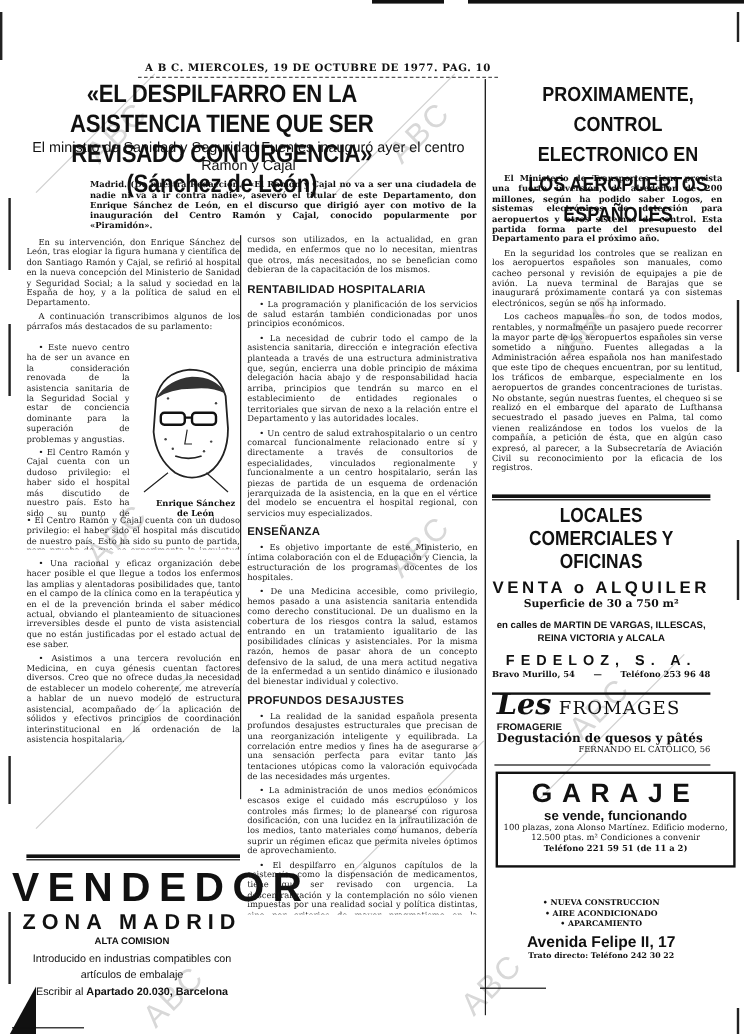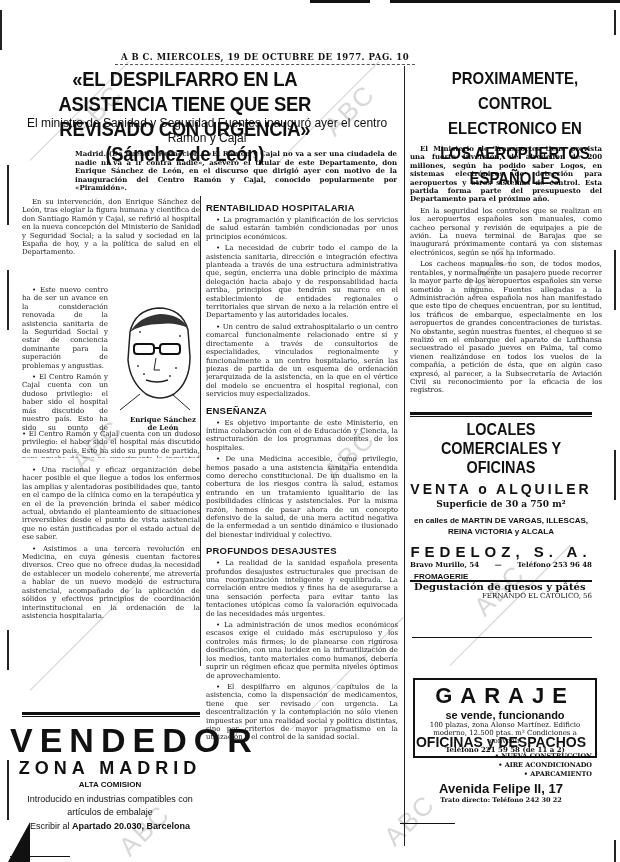--- a/index.html
+++ b/index.html
@@ -34,39 +34,39 @@
   .r-col { position: absolute; left: 410px; width: 192px; font-size: 7px; line-height: 8.4px; text-align: justify; }
   .r-col p { margin-bottom: 3px; text-indent: 10px; }
 
   .ad { position: absolute; text-align: center; font-family: "Liberation Sans", sans-serif; }
   .double-rule { position: absolute; height: 5px; border-top: 3px solid #111; border-bottom: 1px solid #111; }
 
   .ad-locales .t1 { font-size: 17px; font-weight: bold; line-height: 19px; transform: scaleX(0.85); }
   .ad-locales .t2 { font-size: 14px; font-weight: bold; letter-spacing: 3px; margin-top: 4px; }
   .ad-locales .t3 { font-family: "DejaVu Serif", serif; font-size: 9px; font-weight: bold; margin-top: 2px; }
   .ad-locales .t4 { font-size: 8px; font-weight: bold; margin-top: 6px; line-height: 11px; }
-  .ad-locales .t5 { font-size: 15px; font-weight: bold; letter-spacing: 5px; margin-top: 6px; text-align: center; }
+  .ad-locales .t5 { font-size: 12px; font-weight: bold; letter-spacing: 5px; margin-top: 6px; text-align: center; }
   .ad-locales .t6 { font-family: "DejaVu Serif", serif; font-size: 7px; font-weight: bold; display: flex; justify-content: space-between; border-bottom: 2px solid #111; padding-bottom: 11px; }
 
   .ad-fromages .logo { display: flex; align-items: baseline; gap: 6px; }
   .ad-fromages .script { font-family: "DejaVu Serif", serif; font-style: italic; font-size: 24px; font-weight: bold; }
   .ad-fromages .brand { font-family: "DejaVu Serif", serif; font-size: 15px; letter-spacing: 1px; }
   .ad-fromages .sub1 { font-size: 8px; font-weight: bold; text-align: left; }
   .ad-fromages .sub2 { font-family: "DejaVu Serif", serif; font-size: 10px; font-weight: bold; text-align: left; }
   .ad-fromages .sub3 { font-family: "DejaVu Serif", serif; font-size: 7px; text-align: right; }
 
   .ad-garaje { border: 2px solid #111; padding: 3px 4px; }
   .ad-garaje .t1 { font-size: 22px; font-weight: bold; letter-spacing: 8px; }
   .ad-garaje .t2 { font-size: 11px; font-weight: bold; }
   .ad-garaje .t3 { font-family: "DejaVu Serif", serif; font-size: 7px; line-height: 8px; }
   .ad-garaje .t4 { font-family: "DejaVu Serif", serif; font-size: 7px; font-weight: bold; }
 
   .ad-venta .t1 { font-size: 13px; font-weight: bold; letter-spacing: 1px; }
   .ad-venta .t2 { font-size: 14px; font-weight: bold; }
-  .ad-venta ul { list-style: none; text-align: right; font-family: "DejaVu Serif", serif; font-size: 6.5px; font-weight: bold; line-height: 9px; margin-top: 2px; }
+  .ad-venta ul { list-style: none; text-align: center; font-family: "DejaVu Serif", serif; font-size: 6.5px; font-weight: bold; line-height: 9px; margin-top: 14px; }
   .ad-venta ul li::before { content: "• "; }
   .ad-venta .t3 { font-size: 13px; font-weight: bold; margin-top: 2px; }
   .ad-venta .t4 { font-family: "DejaVu Serif", serif; font-size: 6.5px; font-weight: bold; }
 
   .ad-vendedor .t1 { font-size: 34px; font-weight: bold; letter-spacing: 7px; line-height: 36px; }
   .ad-vendedor .t2 { font-size: 18px; font-weight: bold; letter-spacing: 5px; line-height: 20px; }
   .ad-vendedor .t3 { font-size: 8px; font-weight: bold; margin-top: 2px; }
   .ad-vendedor .t4 { font-size: 9px; line-height: 13px; margin-top: 4px; }
   .ad-vendedor .t5 { font-size: 9px; margin-top: 2px; }
   .ad-vendedor .t5 b { font-weight: bold; }
@@ -111,20 +111,21 @@
 </div>
 
 <div class="col-divider-v" style="left:404px;top:66px;height:780px;"></div>
 
 <div class="subhead">El ministro de Sanidad y Seguridad Fuentes inauguró ayer el centro Ramón y Cajal</div>
 
 <div class="lead">Madrid. (De nuestra Redacción.) «El Ramón y Cajal no va a ser una ciudadela de nadie ni va a ir contra nadie», aseveró el titular de este Departamento, don Enrique Sánchez de León, en el discurso que dirigió ayer con motivo de la inauguración del Centro Ramón y Cajal, conocido popularmente por «Piramidón».</div>
 
 <div class="col" style="left:22px;top:198px;width:178px;height:98px;overflow:hidden;">
   <p>En su intervención, don Enrique Sánchez de León, tras elogiar la figura humana y científica de don Santiago Ramón y Cajal, se refirió al hospital en la nueva concepción del Ministerio de Sanidad y Seguridad Social; a la salud y sociedad en la España de hoy, y a la política de salud en el Departamento.</p>
+  <p>A continuación transcribimos algunos de los párrafos más destacados de su parlamento:</p>
 </div>
 <div class="col" style="left:22px;top:286px;width:86px;height:144px;overflow:hidden;">
   <p>• Este nuevo centro ha de ser un avance en la consideración renovada de la asistencia sanitaria de la Seguridad Social y estar de conciencia dominante para la superación de problemas y angustias.</p>
   <p>• El Centro Ramón y Cajal cuenta con un dudoso privilegio: el haber sido el hospital más discutido de nuestro país. Esto ha sido su punto de partida, pero prueba de que se experimenta la inquietud de la ciudadanía, no la de otras responsabilidades que la de, el hecho de que muchas de las críticas que se formularon se reconocieran como justas y han sido atendidas con las necesarias rectificaciones.</p>
 </div>
 
 <svg class="photo" viewBox="0 0 90 110">
   <path d="M20 30 Q25 8 48 6 Q72 6 78 28 L80 55 Q80 80 64 92 Q50 100 36 92 Q20 80 18 58 Z" fill="none" stroke="#222" stroke-width="1.5"></path>
   <path d="M20 30 Q30 14 50 12 Q70 12 78 26 Q66 20 50 22 Q32 22 20 30 Z" fill="#333"></path>
   <rect x="24" y="42" width="20" height="10" rx="3" fill="none" stroke="#111" stroke-width="2"></rect>
@@ -163,20 +164,21 @@
     <span>Escribir al</span>
     <b>Apartado 20.030,</b>
     <b>Barcelona</b>
   </div>
 </div>
 <div class="corner-black"></div>
 <div class="bottom-rule" style="left:10px;top:856px;width:60px;"></div>
 
 <div class="col-divider-v" style="left:200px;top:196px;height:470px;"></div>
 <div class="col" style="left:206px;top:196px;width:192px;height:566px;overflow:hidden;">
+  <p style="text-indent:0">cursos son utilizados, en la actualidad, en gran medida, en enfermos que no lo necesitan, mientras que otros, más necesitados, no se benefician como debieran de la capacitación de los mismos.</p>
   <h3>RENTABILIDAD HOSPITALARIA</h3>
   <p>• La programación y planificación de los servicios de salud estarán también condicionadas por unos principios económicos.</p>
   <p>• La necesidad de cubrir todo el campo de la asistencia sanitaria, dirección e integración efectiva planteada a través de una estructura administrativa que, según, encierra una doble principio de máxima delegación hacia abajo y de responsabilidad hacia arriba, principios que tendrán su marco en el establecimiento de entidades regionales o territoriales que sirvan de nexo a la relación entre el Departamento y las autoridades locales.</p>
   <p>• Un centro de salud extrahospitalario o un centro comarcal funcionalmente relacionado entre sí y directamente a través de consultorios de especialidades, vinculados regionalmente y funcionalmente a un centro hospitalario, serán las piezas de partida de un esquema de ordenación jerarquizada de la asistencia, en la que en el vértice del modelo se encuentra el hospital regional, con servicios muy especializados.</p>
   <h3>ENSEÑANZA</h3>
   <p>• Es objetivo importante de este Ministerio, en íntima colaboración con el de Educación y Ciencia, la estructuración de los programas docentes de los hospitales.</p>
   <p>• De una Medicina accesible, como privilegio, hemos pasado a una asistencia sanitaria entendida como derecho constitucional. De un dualismo en la cobertura de los riesgos contra la salud, estamos entrando en un tratamiento igualitario de las posibilidades clínicas y asistenciales. Por la misma razón, hemos de pasar ahora de un concepto defensivo de la salud, de una mera actitud negativa de la enfermedad a un sentido dinámico e ilusionado del bienestar individual y colectivo.</p>
   <h3>PROFUNDOS DESAJUSTES</h3>
   <p>• La realidad de la sanidad española presenta profundos desajustes estructurales que precisan de una reorganización inteligente y equilibrada. La correlación entre medios y fines ha de asegurarse a una sensación perfecta para evitar tanto las tentaciones utópicas como la valoración equivocada de las necesidades más urgentes.</p>
   <p>• La administración de unos medios económicos escasos exige el cuidado más escrupuloso y los controles más firmes; lo de planearse con rigurosa dosificación, con una lucidez en la infrautilización de los medios, tanto materiales como humanos, debería suprir un régimen eficaz que permita niveles óptimos de aprovechamiento.</p>
@@ -200,35 +202,38 @@
   <div class="t4">en calles de MARTIN DE VARGAS, ILLESCAS, REINA VICTORIA y ALCALA</div>
   <div class="t5">FEDELOZ, S. A.</div>
   <div class="t6">
     <span>Bravo Murillo, 54</span>
     <span>—</span>
     <span>Teléfono 253 96 48</span>
   </div>
 </div>
 
 <div class="ad ad-fromages" style="left:414px;top:572px;width:178px;">
+  <div class="logo">
+    <span class="script">Les</span>
+    <span class="brand">FROMAGES</span>
+  </div>
   <div class="sub1">FROMAGERIE</div>
   <div class="sub2">Degustación de quesos y pâtés</div>
   <div class="sub3">FERNANDO EL CATOLICO, 56</div>
 </div>
 <div class="bottom-rule" style="left:412px;top:637px;width:180px;"></div>
 
-<div class="ad ad-garaje" style="left:413px;top:678px;width:184px;height:80px;">
+<div class="ad ad-garaje" style="left:413px;top:643px;width:200px;height:80px;">
   <div class="t1">GARAJE</div>
   <div class="t2">se vende, funcionando</div>
   <div class="t3">100 plazas, zona Alonso Martínez. Edificio moderno, 12.500 ptas. m² Condiciones a convenir</div>
-  <div class="t4">Teléfono 221 59 58 (de 11 a 2)</div>
+  <div class="t4">Teléfono 221 59 51 (de 11 a 2)</div>
 </div>
 
 <div class="ad ad-venta" style="left:410px;top:734px;width:182px;">
-  <div class="t2">OFICINAS y DESPACHOS</div>
   <ul>
     <li>NUEVA CONSTRUCCION</li>
     <li>AIRE ACONDICIONADO</li>
     <li>APARCAMIENTO</li>
   </ul>
   <div class="t3">Avenida Felipe II, 17</div>
   <div class="t4">Trato directo: Teléfono 242 30 22</div>
 </div>
 <div class="side-bar" style="left:404px;top:66px;height:750px;width:1px;"></div>
 <div class="bottom-rule" style="left:400px;top:823px;width:55px;"></div>

